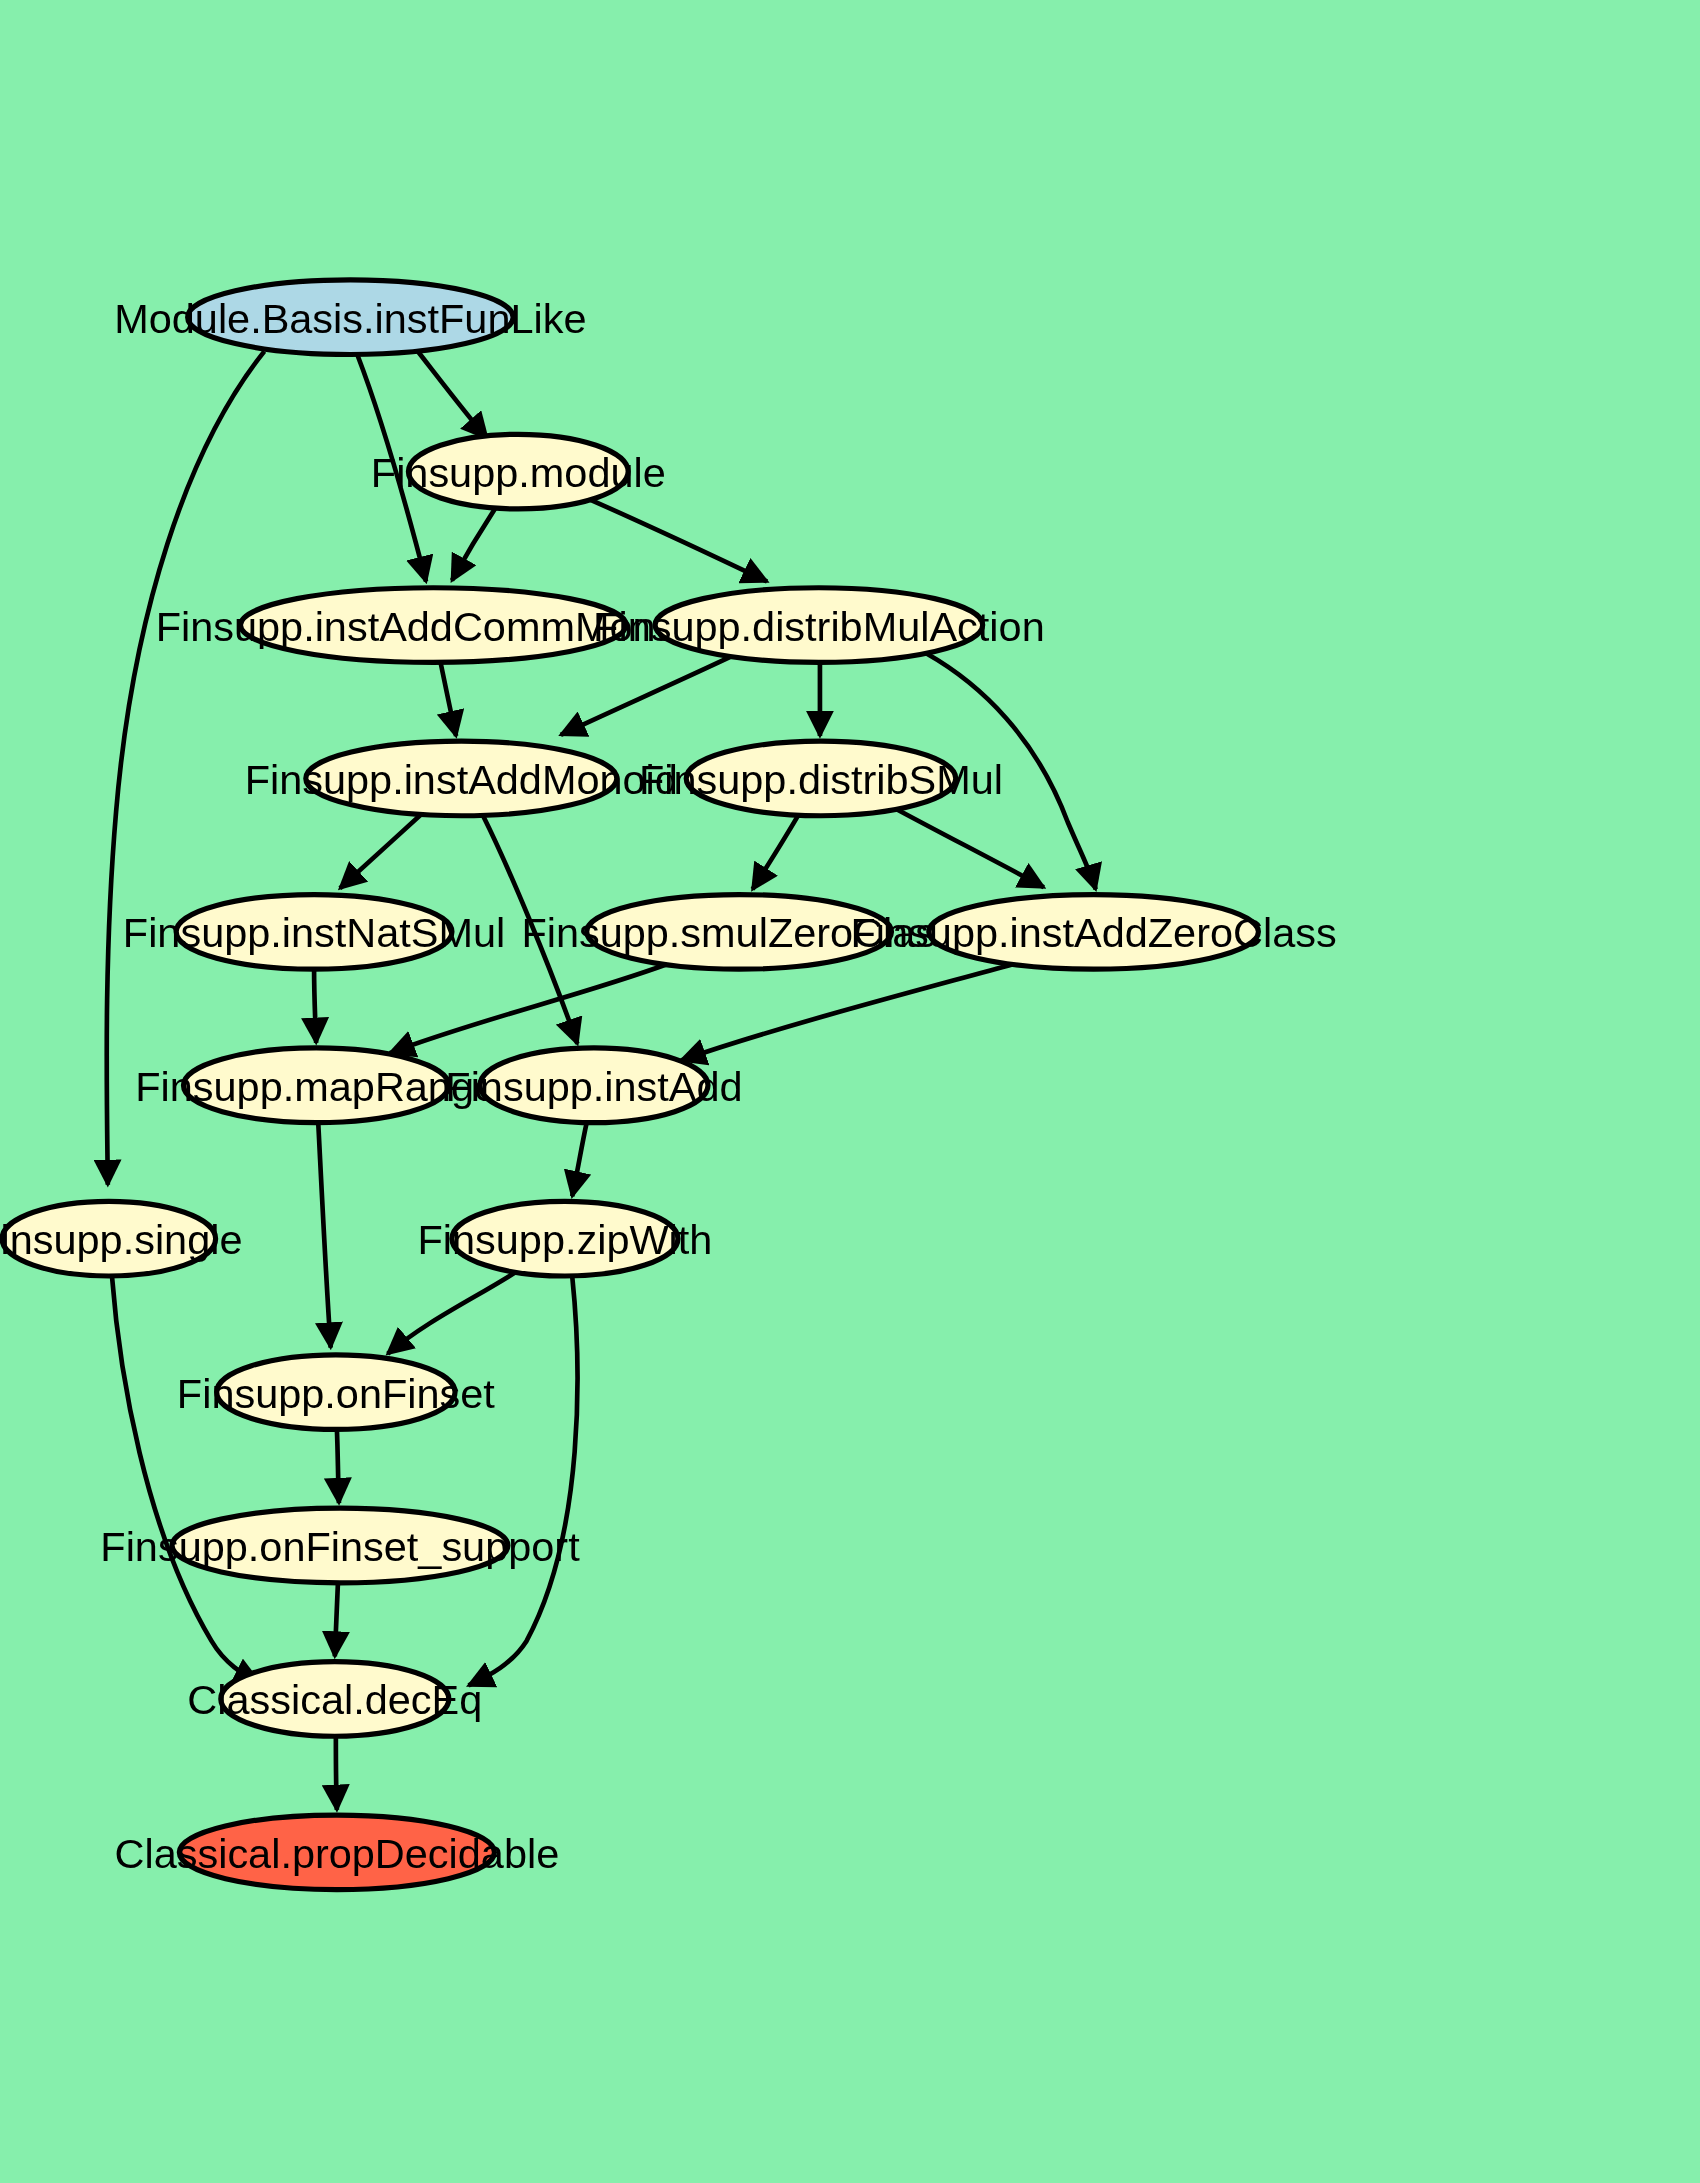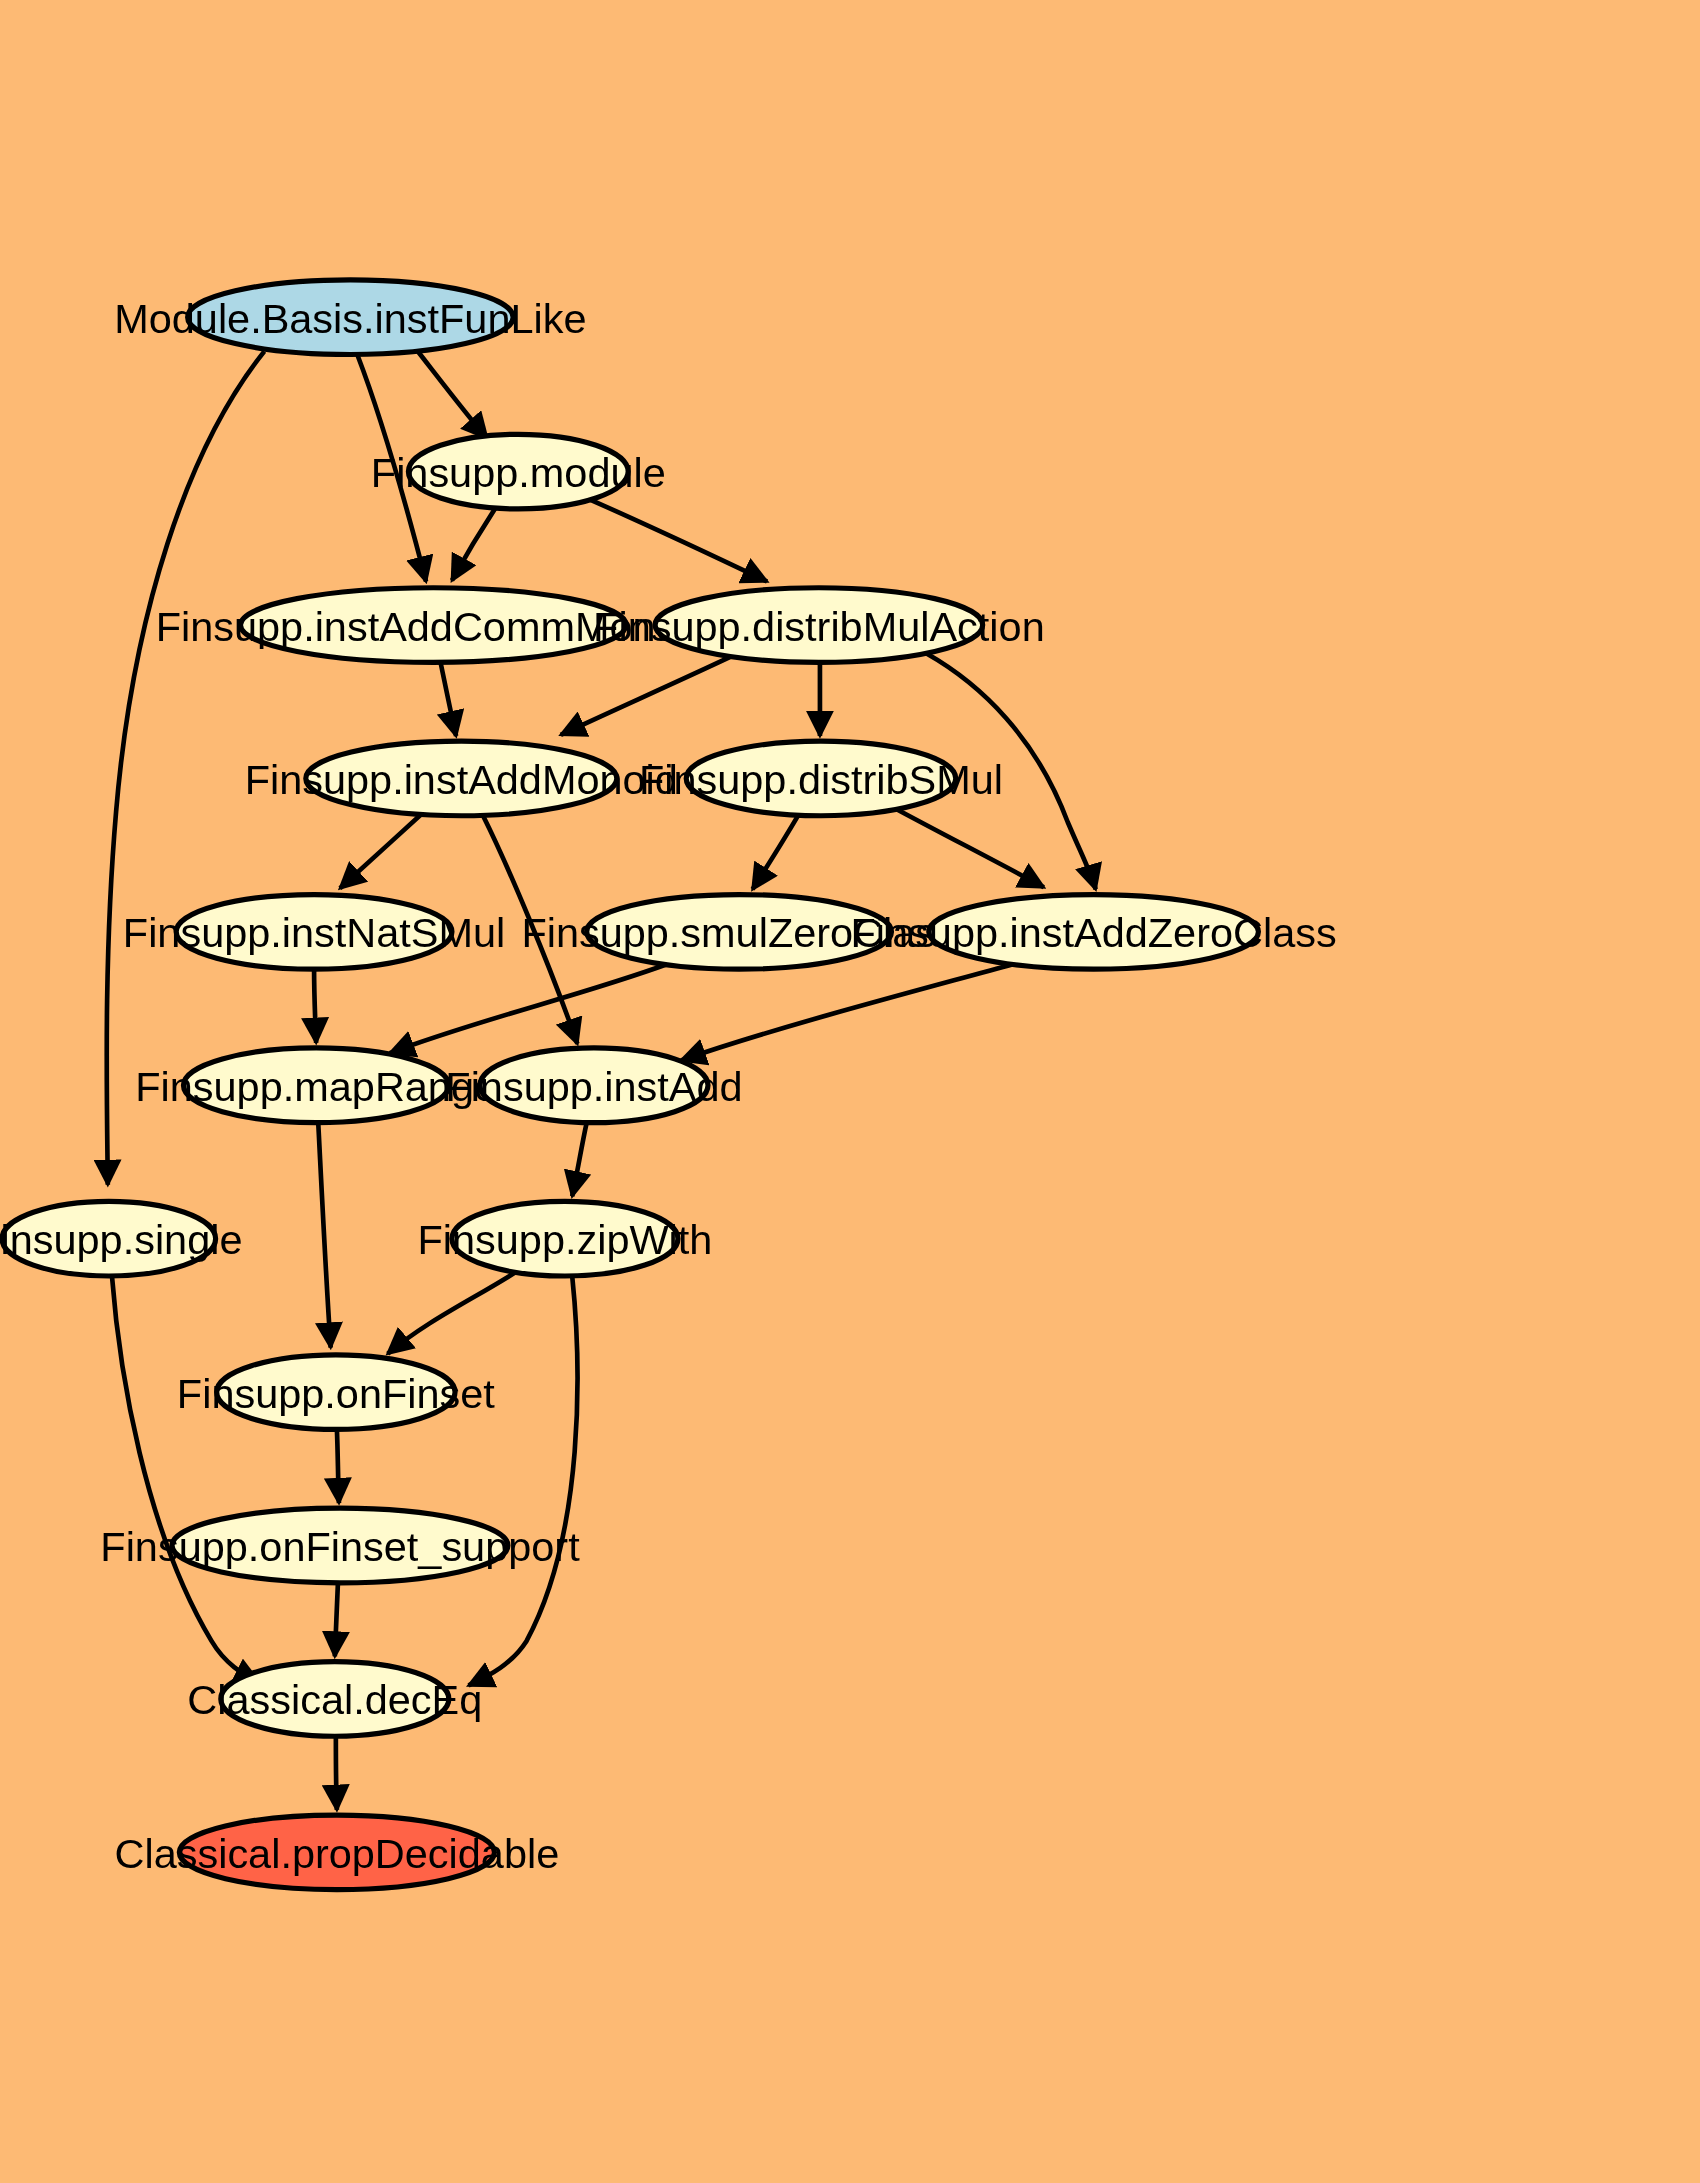--- a/index.html
+++ b/index.html
@@ -7,21 +7,21 @@
     padding: 0;
     background: #ffffff;
   }
   body {
     font-family: "Liberation Sans", sans-serif;
   }
   #graph-wrap {
     width: 1700px;
     height: 2183px;
     position: relative;
-    background: #fdba74;
+    background: #86efac;
     overflow: hidden;
   }
   svg#graph-svg {
     display: block;
     width: 1700px;
     height: 2183px;
   }
   .node-ellipse {
     stroke: #000000;
     stroke-width: 5;

